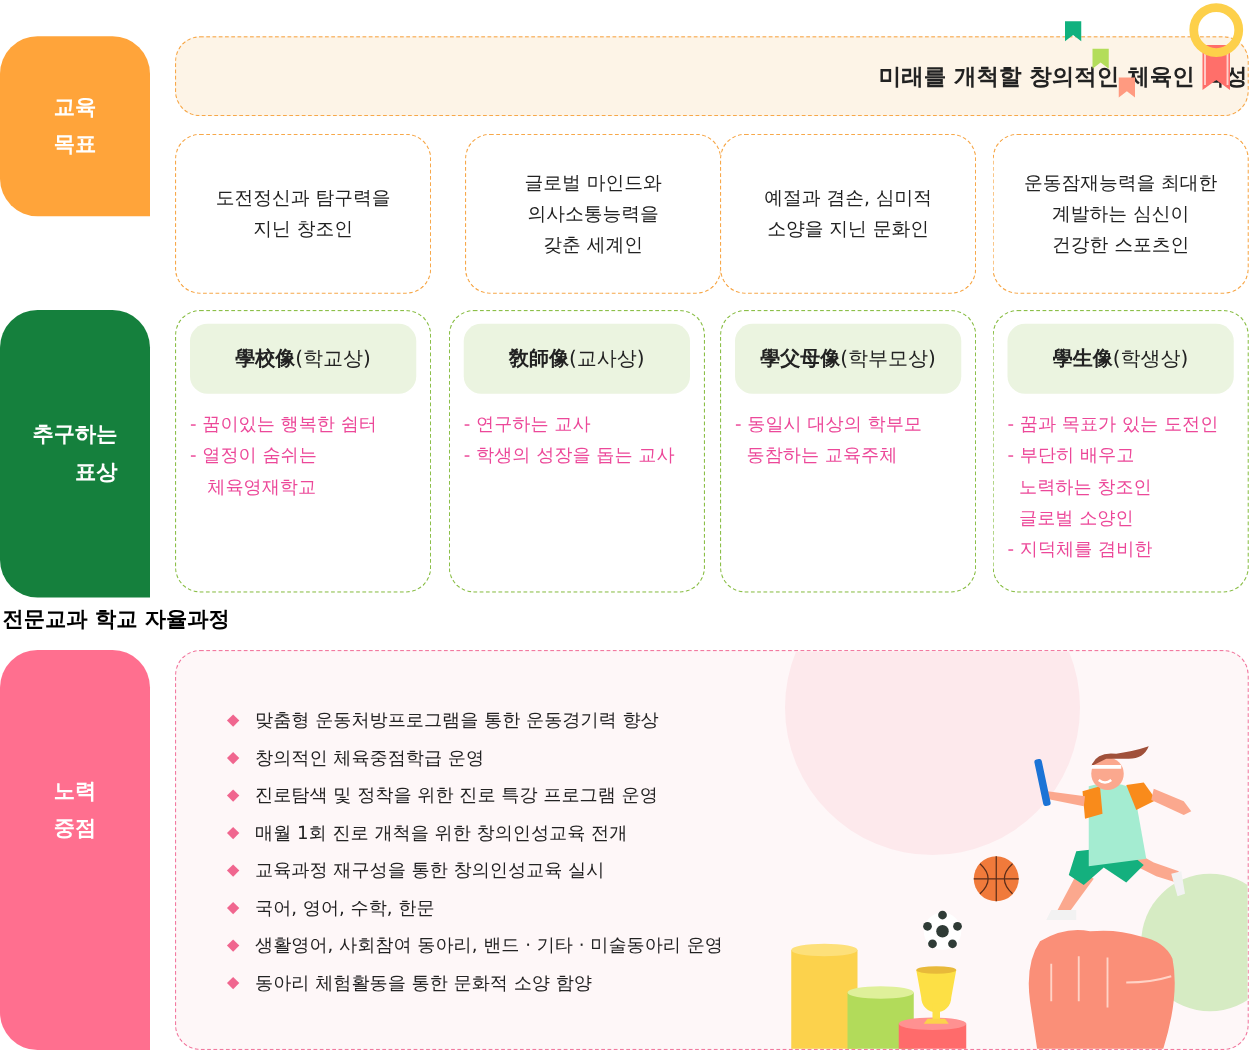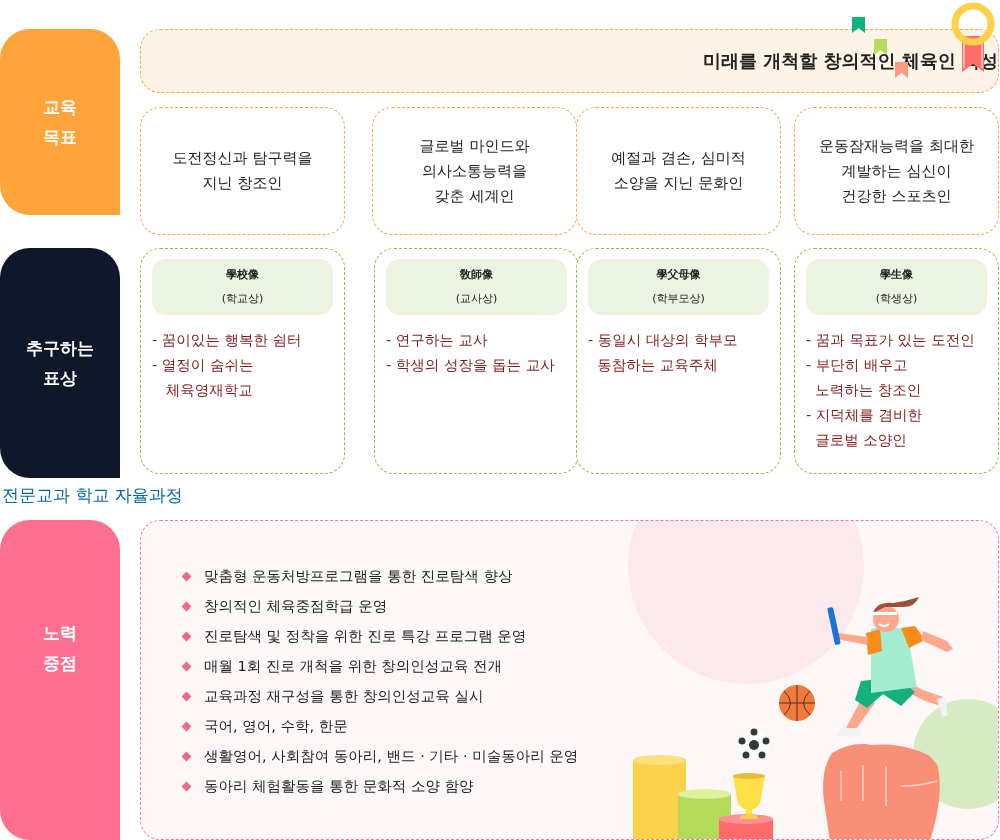--- a/index.html
+++ b/index.html
@@ -6,22 +6,22 @@
   body {
     width: 1000px; height: 840px; background: #ffffff; position: relative; overflow: hidden;
     font-family: "DejaVu Sans", "Liberation Sans", sans-serif; color: #222;
   }
   .side-label {
     position: absolute; left: 0; width: 120px;
     border-radius: 30px 30px 0 30px;
     color: #fff; font-weight: bold; font-size: 17px; line-height: 30px;
     display: flex; align-items: center; justify-content: center; text-align: center;
   }
-  .side-label.goal { top: 29px; height: 186px; background: #ffa43a; }
-  .side-label.ideal { top: 248px; height: 230px; background: #0f172a; }
+  .side-label.goal { top: 29px; height: 144px; background: #ffa43a; }
+  .side-label.ideal { top: 248px; height: 230px; background: #15803d; text-align: right; }
   .side-label.focus { top: 520px; height: 320px; background: #ff6f8f; padding-bottom: 64px; }
   .side-label span { white-space: pre-line; }
 
   .vision {
     position: absolute; left: 140px; top: 29px; width: 859px; height: 64px;
     background: #fdf4e7; border: 1.3px dashed #f7a84a; border-radius: 20px;
     display: flex; align-items: center; justify-content: flex-end;
     font-size: 18px; font-weight: bold; color: #222;
   }
   .goal-card {
@@ -32,29 +32,29 @@
   }
   .goal-card span { white-space: pre-line; }
 
   .ideal-card {
     position: absolute; top: 248px; height: 226px; width: 205px;
     border: 1.3px dashed #8cbf49; border-radius: 20px; background: #fff;
     padding: 10px 11px;
   }
   .ideal-head {
     background: #ebf4e0; border-radius: 14px; height: 56px;
-    display: flex; flex-direction: column; align-items: center; justify-content: center;
-    font-size: 11px; line-height: 24px; color: #222;
+    display: flex; flex-direction: row; align-items: center; justify-content: center;
+    font-size: 16px; line-height: 24px; color: #222;
   }
   .ideal-head .hanja { font-weight: bold; }
-  .ideal-list { margin-top: 13px; font-size: 14.5px; line-height: 25px; color: #7f1d1d; }
+  .ideal-list { margin-top: 13px; font-size: 14.5px; line-height: 25px; color: #ec4899; }
   .ideal-list div { white-space: pre; }
 
   .section-title {
-    position: absolute; left: 2px; top: 484px; font-size: 17px; font-weight: normal; color: #0369a1;
+    position: absolute; left: 2px; top: 484px; font-size: 17px; font-weight: bold; color: #000000;
   }
 
   .focus-panel {
     position: absolute; left: 140px; top: 520px; width: 859px; height: 320px;
     border: 1.3px dashed #f27aa0; border-radius: 20px; background: #fef7f8; overflow: hidden;
   }
   .focus-list { position: absolute; left: 38px; top: 40px; list-style: none; }
   .focus-list li {
     display: flex; align-items: center; height: 30px; font-size: 14.5px; color: #222;
   }
@@ -116,21 +116,21 @@
     <div class="hanja">學校像</div>
     <div>(학교상)</div>
   </div>
   <div class="ideal-list">
     <div>- 꿈이있는 행복한 쉼터</div>
     <div>- 열정이 숨쉬는</div>
     <div>   체육영재학교</div>
   </div>
 </div>
 
-<div class="ideal-card" style="left:374px">
+<div class="ideal-card" style="left:359px">
   <div class="ideal-head">
     <div class="hanja">敎師像</div>
     <div>(교사상)</div>
   </div>
   <div class="ideal-list">
     <div>- 연구하는 교사</div>
     <div>- 학생의 성장을 돕는 교사</div>
   </div>
 </div>
 
@@ -147,43 +147,43 @@
 
 <div class="ideal-card" style="left:794px">
   <div class="ideal-head">
     <div class="hanja">學生像</div>
     <div>(학생상)</div>
   </div>
   <div class="ideal-list">
     <div>- 꿈과 목표가 있는 도전인</div>
     <div>- 부단히 배우고</div>
     <div>  노력하는 창조인</div>
+    <div>  글로벌 소양인</div>
     <div>- 지덕체를 겸비한</div>
-    <div>  글로벌 소양인</div>
   </div>
 </div>
 
 <div class="section-title">전문교과 학교 자율과정</div>
 
 <div class="side-label focus">
   <span>노력
 중점</span>
 </div>
 
 <div class="focus-panel">
 
   <svg class="illus" style="left:0;top:0" width="859" height="320" viewBox="0 0 859 320">
     <circle cx="605" cy="45" r="118" fill="#fde9ec"></circle>
     <circle cx="827" cy="233" r="55" fill="#d6ebc3"></circle>
   </svg>
 
   <ul class="focus-list">
     <li>
         <span class="diamond"></span>
-        <span>맞춤형 운동처방프로그램을 통한 진로탐색 향상</span>
+        <span>맞춤형 운동처방프로그램을 통한 운동경기력 향상</span>
       </li>
     <li>
         <span class="diamond"></span>
         <span>창의적인 체육중점학급 운영</span>
       </li>
     <li>
         <span class="diamond"></span>
         <span>진로탐색 및 정착을 위한 진로 특강 프로그램 운영</span>
       </li>
     <li>

